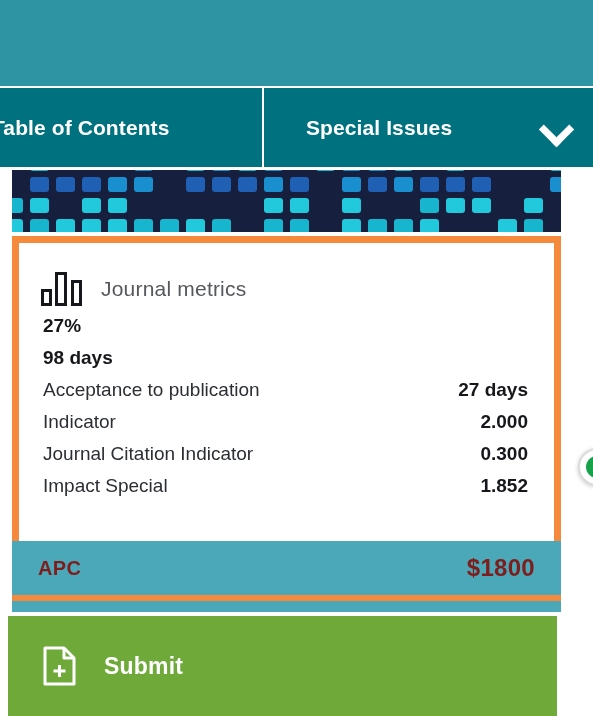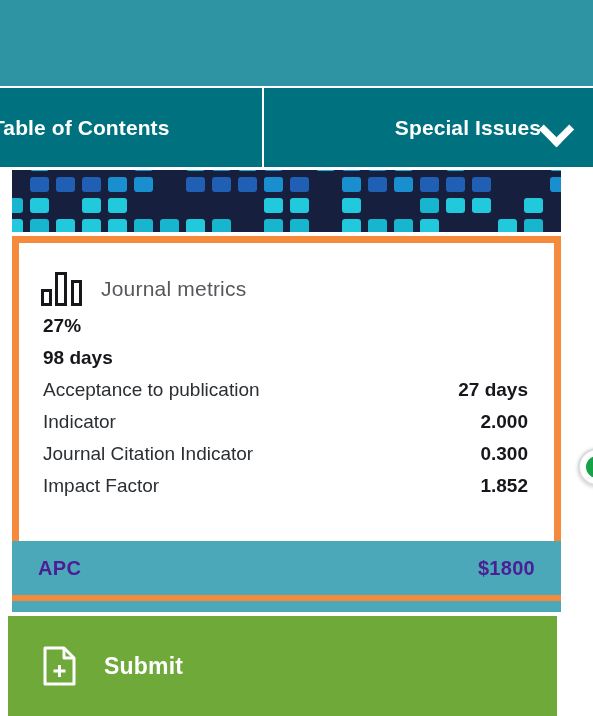--- a/index.html
+++ b/index.html
@@ -51,21 +51,21 @@
     width: 272px;
     padding-left: 0;
     justify-content: flex-start;
     margin-left: -8px;
     border-right: 2px solid #ffffff;
   }
   .nav-special {
     flex: 1;
     padding-left: 42px;
     padding-right: 22px;
-    justify-content: flex-end;
+    justify-content: space-between;
   }
   .chevron-down {
     display: inline-block;
     width: 30px; height: 30px;
     position: relative;
     flex: 0 0 auto;
   }
   .chevron-down::before {
     content: "";
     position: absolute;
@@ -161,24 +161,24 @@
   
   .apc-bar {
     position: absolute;
     left: 12px; top: 541px;
     width: 549px; height: 54px;
     background: #4BA8B8;
     display: flex;
     align-items: center;
     justify-content: space-between;
     padding: 0 26px 0 26px;
-    color: #4c1d95;
+    color: #7f1d1d;
   }
   .apc-label { font-size: 20px; font-weight: bold; letter-spacing: 0.3px; }
-  .apc-value { font-size: 20px; font-weight: bold; letter-spacing: 0.3px; }
+  .apc-value { font-size: 24px; font-weight: bold; letter-spacing: 0.3px; }
 
   .apc-understrip {
     position: absolute;
     left: 12px; top: 601px;
     width: 549px; height: 11px;
     background: #4BA8B8;
   }
 
   
   .submit-btn {
@@ -335,21 +335,21 @@
           </div>
           <div class="metric-row">
             <span class="metric-label">Indicator</span>
             <span class="metric-value">2.000</span>
           </div>
           <div class="metric-row">
             <span class="metric-label">Journal Citation Indicator</span>
             <span class="metric-value">0.300</span>
           </div>
           <div class="metric-row">
-            <span class="metric-label">Impact Factor</span>
+            <span class="metric-label">Impact Special</span>
             <span class="metric-value">1.852</span>
           </div>
         </div>
 
     </div>
   </div>
 
   <div class="apc-bar">
     <span class="apc-label">APC</span>
     <span class="apc-value">$1800</span>

